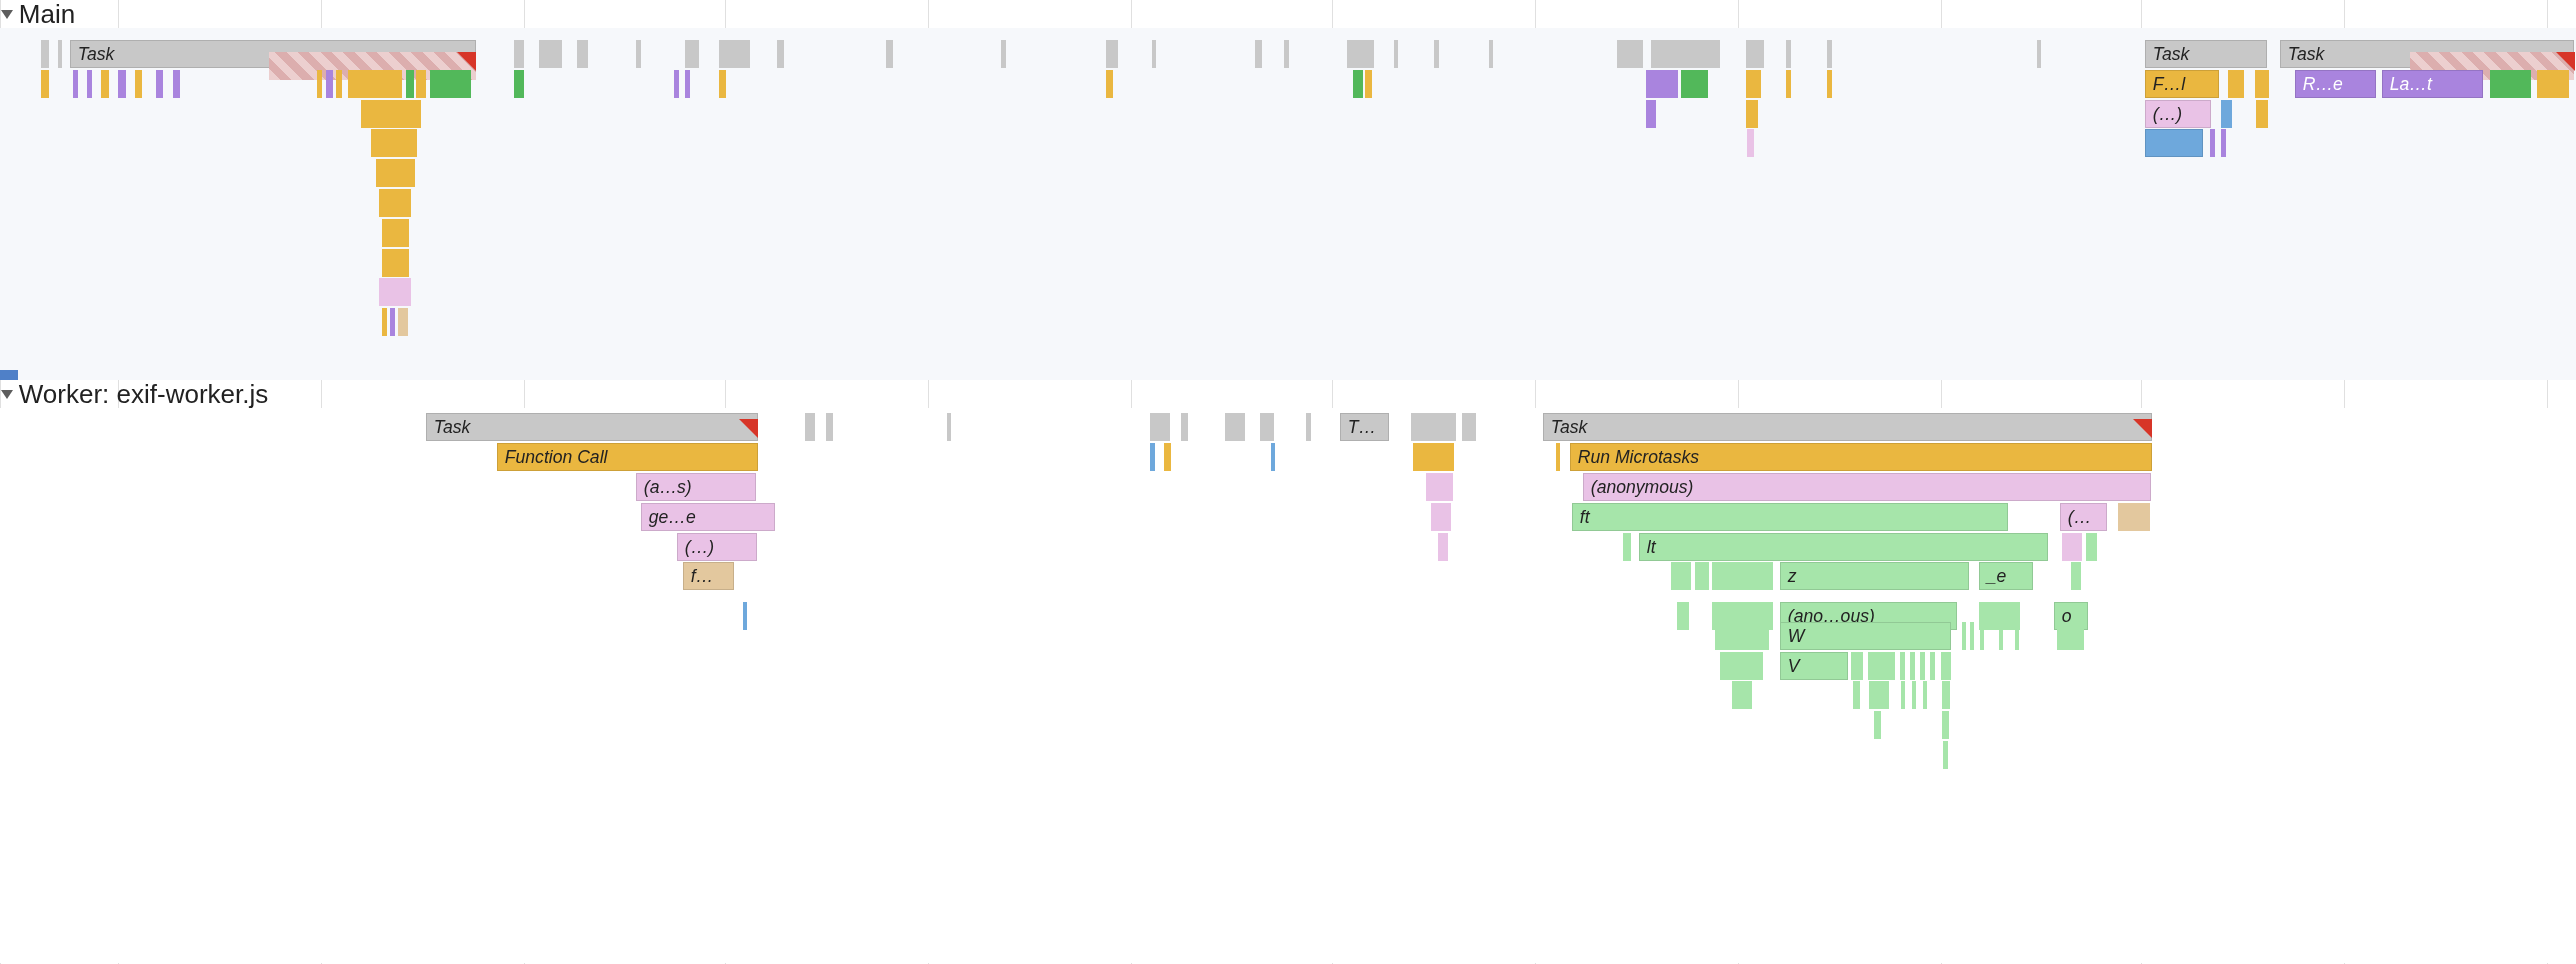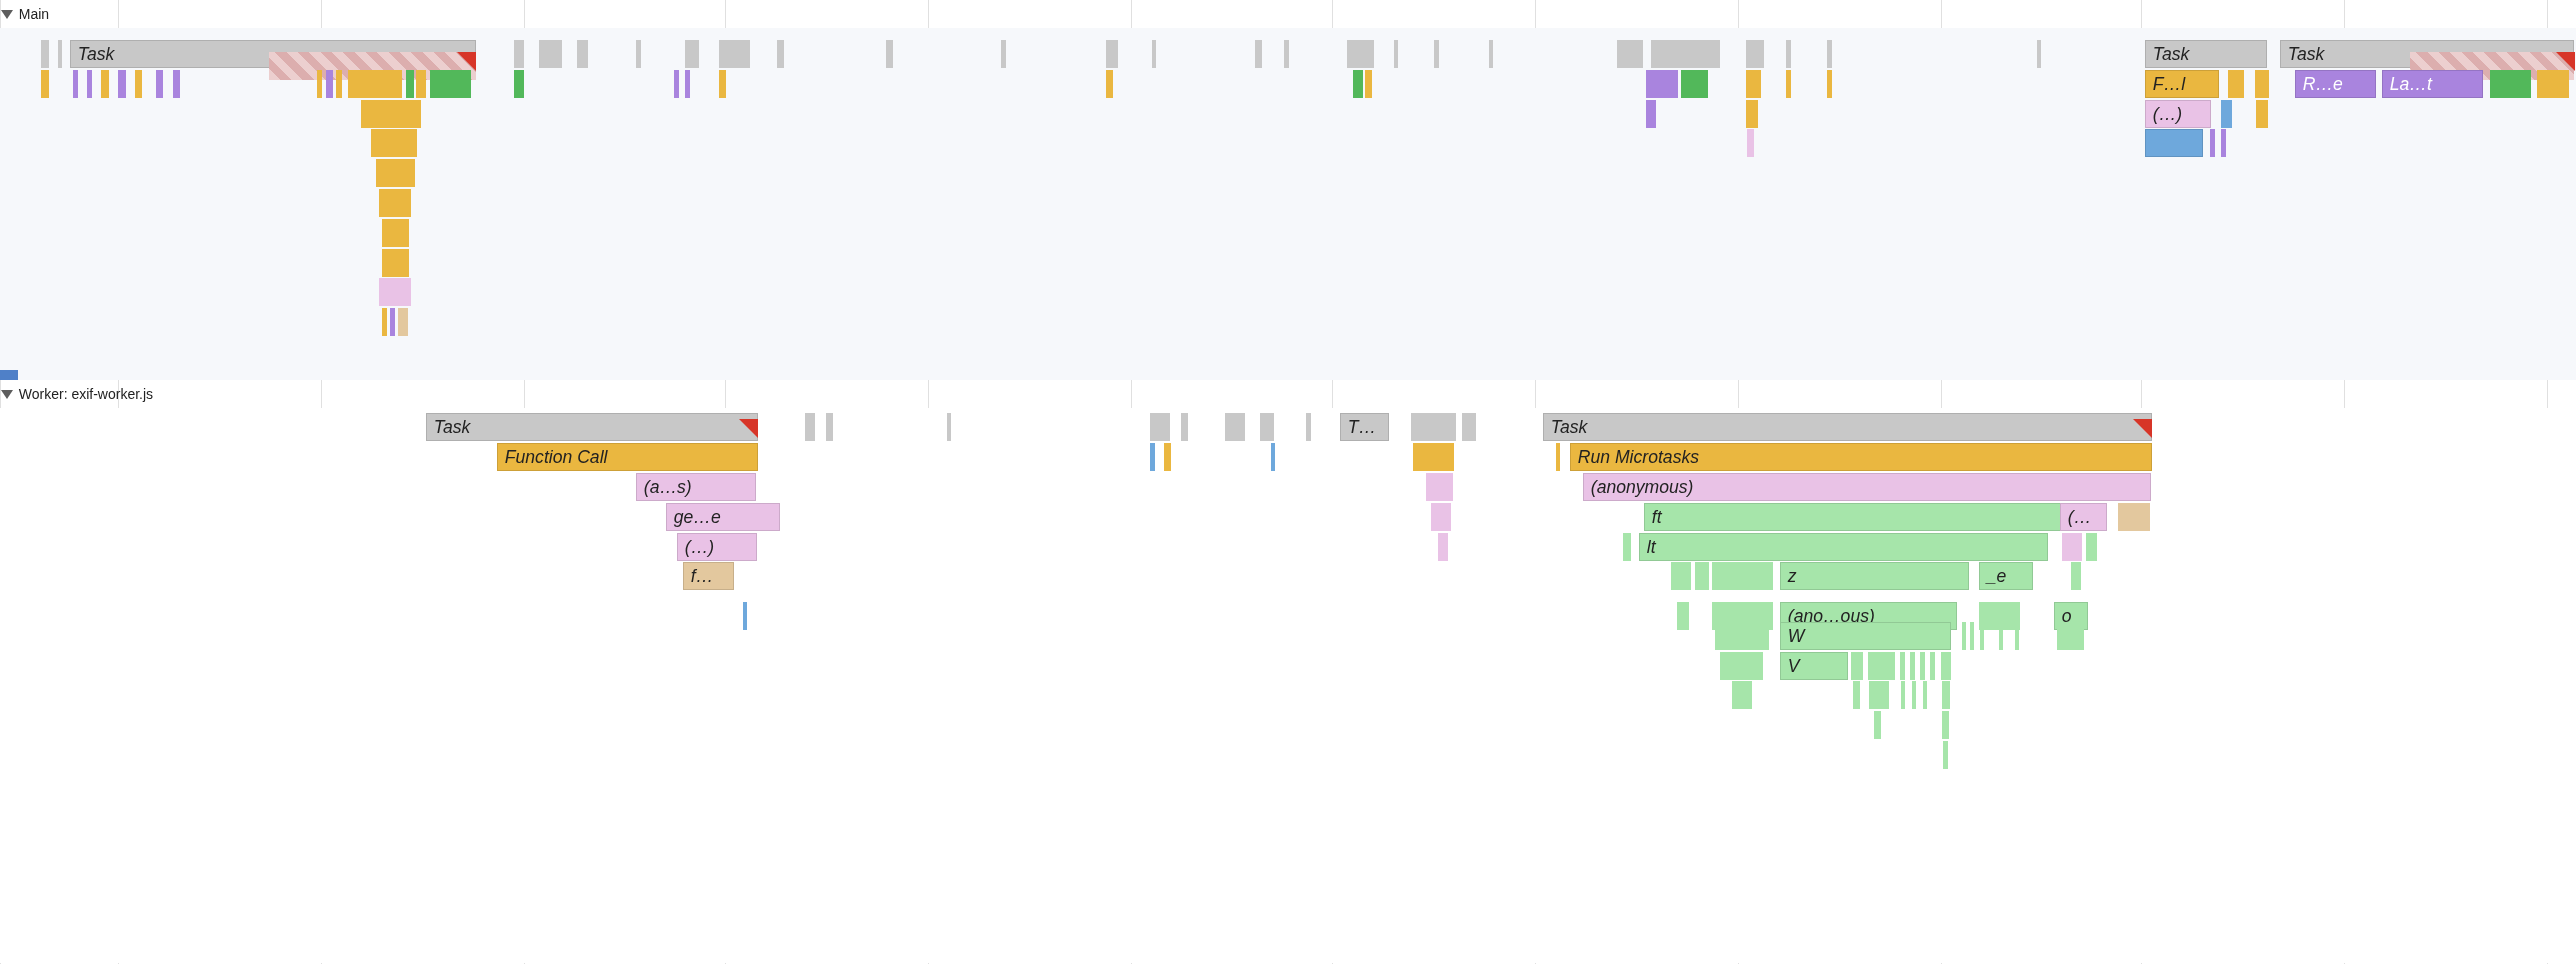--- a/index.html
+++ b/index.html
@@ -5,21 +5,21 @@
   * { box-sizing: border-box; margin: 0; padding: 0; }
   html, body { width: 100%; height: 100%; background: #fff; font-family: "Helvetica Neue", Arial, sans-serif; font-size: 13.5px; color: #222; }
 
   body { width: 2576px; height: 964px; position: relative; overflow: hidden; }
 
   .flame-chart { position: relative; width: 100%; height: 100%; }
 
   
   .grid-line { position: absolute; top: 0; bottom: 0; width: 0.7px; background: #e0e0e0; z-index: 0; }
 
-  .track-header { position: relative; height: 28px; display: flex; align-items: center; padding-left: 1.4px; color: #222; font-size: 14px; z-index: 5; background: transparent; }
+  .track-header { position: relative; height: 28px; display: flex; align-items: center; padding-left: 1.4px; color: #222; font-size: 26px; z-index: 5; background: transparent; }
   .track-header .arrow { display: inline-block; width: 0; height: 0; border-left: 6.8px solid transparent; border-right: 6.8px solid transparent; border-top: 9.5px solid #5d5d5d; margin-right: 5.4px; }
 
   .track-body { position: relative; height: 352px; background: #f6f8fb; z-index: 1; font-style: italic; }
   .track-body.worker { background: #fff; height: 555px; }
 
   .row { position: absolute; left: 0; right: 0; height: 28px; }
 
   .bar { position: absolute; height: 28px; border: 0.8px solid rgba(0,0,0,0.12); font-size: 17.6px; line-height: 27px; padding-left: 6.8px; white-space: nowrap; overflow: hidden; cursor: pointer; }
   .sliver { position: absolute; height: 28px; }
 
@@ -254,23 +254,23 @@
       <div class="bar c-yellow" style="left:497px;width:261px">Function Call</div>
       <div class="sliver sl-blue" style="left:1150px;width:5.4px"></div>
       <div class="sliver sl-yellow" style="left:1164px;width:6.8px"></div>
       <div class="sliver sl-blue" style="left:1271px;width:4px"></div>
       <div class="sliver sl-yellow" style="left:1413px;width:41px"></div>
       <div class="sliver sl-yellow" style="left:1556px;width:4px"></div>
       <div class="bar c-yellow" style="left:1570px;width:582px">Run Microtasks</div>
     </div>
 
     <div class="row" style="top:95px">
-      <div class="bar c-pink" style="left:666px;width:114px">ge…e</div>
+      <div class="bar c-pink" style="left:641px;width:134px">ge…e</div>
       <div class="sliver sl-pink" style="left:1431px;width:20px"></div>
-      <div class="bar c-green-l c-green" style="left:1644px;width:436px">ft</div>
+      <div class="bar c-green-l c-green" style="left:1572px;width:436px">ft</div>
       <div class="bar c-pink" style="left:2060px;width:47px">(…</div>
       <div class="sliver sl-tan" style="left:2118px;width:32px"></div>
     </div>
 
     <div class="row" style="top:125px">
       <div class="bar c-pink" style="left:677px;width:80px">(…)</div>
       <div class="sliver sl-pink" style="left:1438px;width:9.5px"></div>
       <div class="sliver sl-green-l" style="left:1623px;width:8px"></div>
       <div class="bar c-green" style="left:1639px;width:409px">lt</div>
       <div class="sliver sl-pink" style="left:2062px;width:20px"></div>

